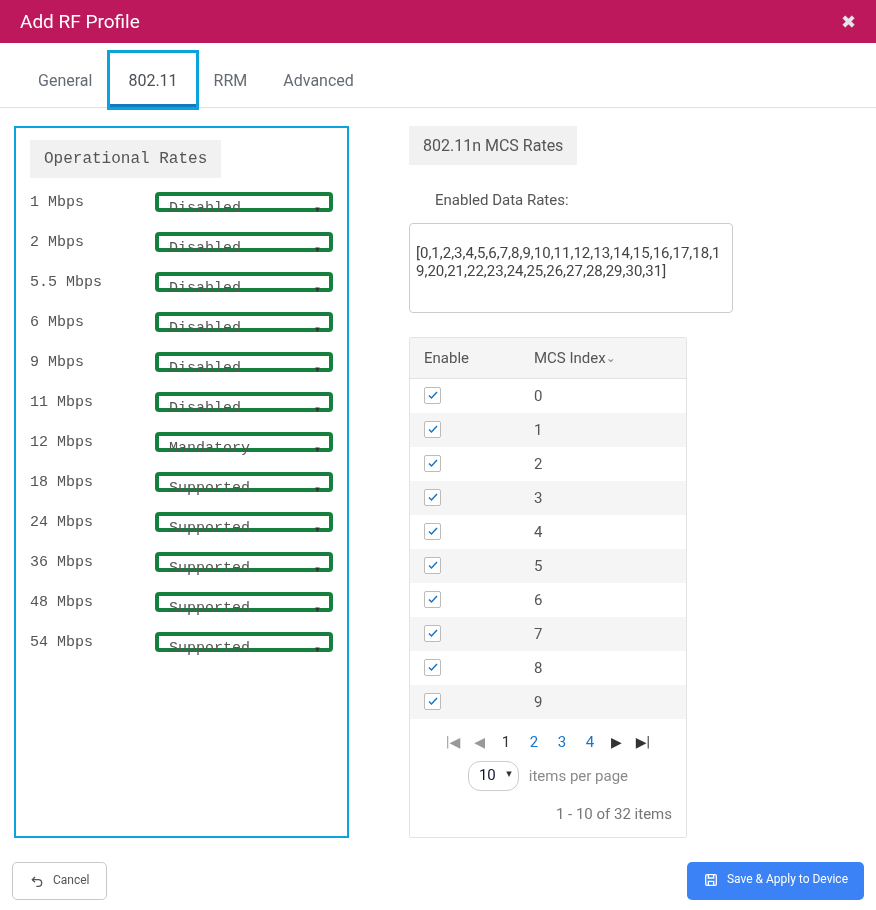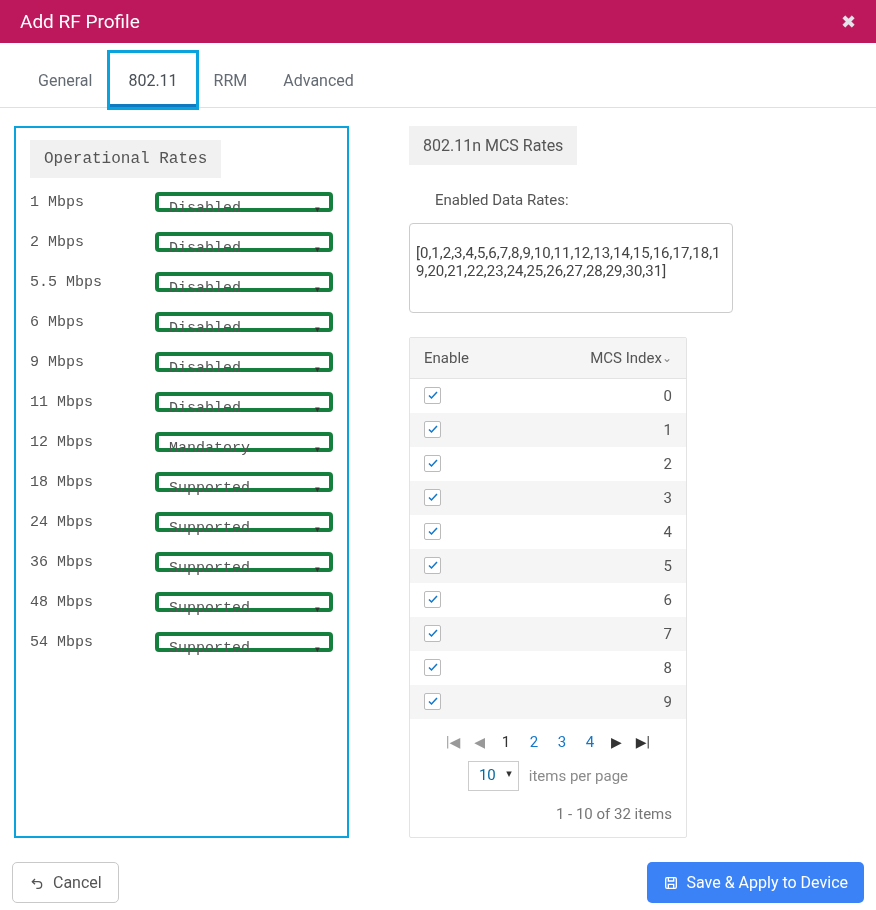--- a/index.html
+++ b/index.html
@@ -127,21 +127,21 @@
     display: flex;
     background: #f5f5f5;
     border-bottom: 1px solid #e3e3e3;
   }
   .mcs-head .col {
     padding: 11px 14px;
     color: #555;
     font-size: 15px;
   }
   .col.enable { width: 110px; }
-  .col.idx { flex: 1; display:flex; justify-content:flex-end; align-items:center; }
+  .col.idx { flex: 1; display:flex; justify-content:flex-start; align-items:center; }
   .chev {
     font-size: 12px;
     color: #888;
   }
   .mcs-row {
     display: flex;
     align-items: center;
     height: 34px;
   }
   .mcs-row:nth-child(even) { background: #f5f5f5; }
@@ -181,25 +181,25 @@
     display: flex;
     align-items: center;
     justify-content: center;
     gap: 10px;
     color: #8a8a8a;
     margin-bottom: 8px;
   }
   .small-select {
     height: 30px;
     border: 1px solid #ccc;
-    border-radius: 0;
+    border-radius: 12px;
     padding: 4px 22px 4px 10px;
     position: relative;
     cursor: pointer;
-    color:#0369a1;
+    color:#0f172a;
   }
   .small-select::after {
     content: "▾";
     position: absolute;
     right: 6px;
     top: 5px;
     font-size: 11px;
     color: #333;
   }
   .summary {
@@ -208,24 +208,23 @@
     padding: 6px 14px 14px 0;
   }
   .footer {
     display: flex;
     justify-content: space-between;
     padding: 14px 12px 14px 12px;
   }
   .btn {
     border-radius: 5px;
     padding: 10px 16px;
-    font-size: 16px;
+    font-size: 12px;
     cursor: pointer;
     display: inline-flex;
-    align-items: center;
     gap: 8px;
   }
   .btn.cancel {
     border: 1px solid #c9c9c9;
     color: #555;
     background: #fff;
   }
   .btn.save {
     border: none;
     background: #3b82f6;

